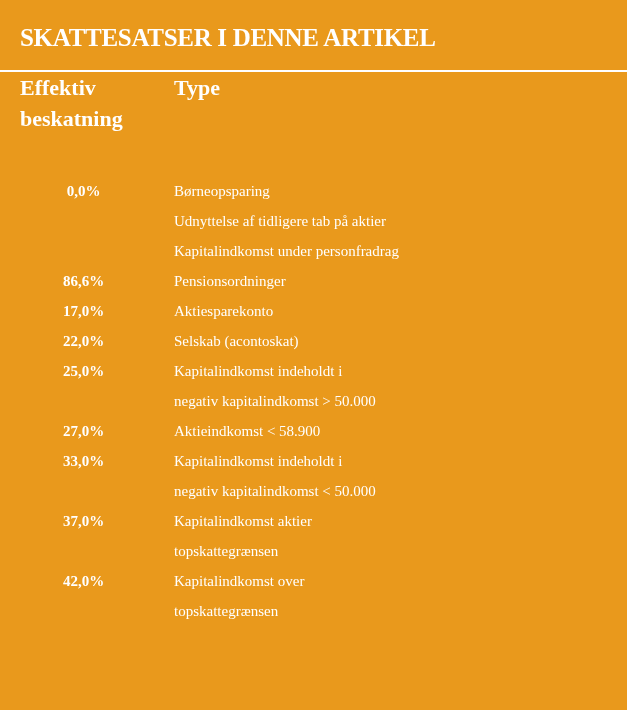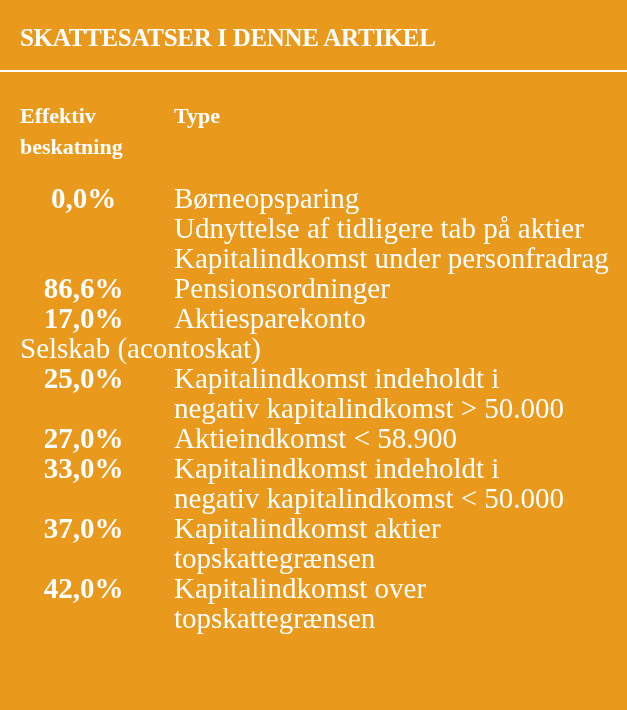--- a/index.html
+++ b/index.html
@@ -29,32 +29,31 @@
     height: 2px;
     background: #FFFFFF;
     margin: 18px -30px 0 -32px;
   }
   .grid-row {
     display: grid;
     grid-template-columns: 127px 1fr;
     column-gap: 27px;
   }
   .head {
-    margin-top: 28px;
     font-size: 22px;
     line-height: 31px;
     font-weight: bold;
   }
   .rate-hdr {
     white-space: pre-line;
     text-align: left;
   }
   .rows {
-    margin-top: 21px;
-    font-size: 29px;
+    margin-top: 42px;
+    font-size: 15px;
     line-height: 30px;
   }
   .rate {
     font-weight: bold;
     text-align: center;
     line-height: 30px;
   }
   .types div {
     line-height: 30px;
     white-space: nowrap;
@@ -90,20 +89,21 @@
           <div>Pensionsordninger</div>
         </div>
     </div>
     <div class="grid-row">
       <div class="rate">17,0%</div>
       <div class="types">
           <div>Aktiesparekonto</div>
         </div>
     </div>
     <div class="grid-row">
+      <div class="rate">22,0%</div>
       <div class="types">
           <div>Selskab (acontoskat)</div>
         </div>
     </div>
     <div class="grid-row">
       <div class="rate">25,0%</div>
       <div class="types">
           <div>Kapitalindkomst indeholdt i</div>
           <div>negativ kapitalindkomst &gt; 50.000</div>
         </div>

